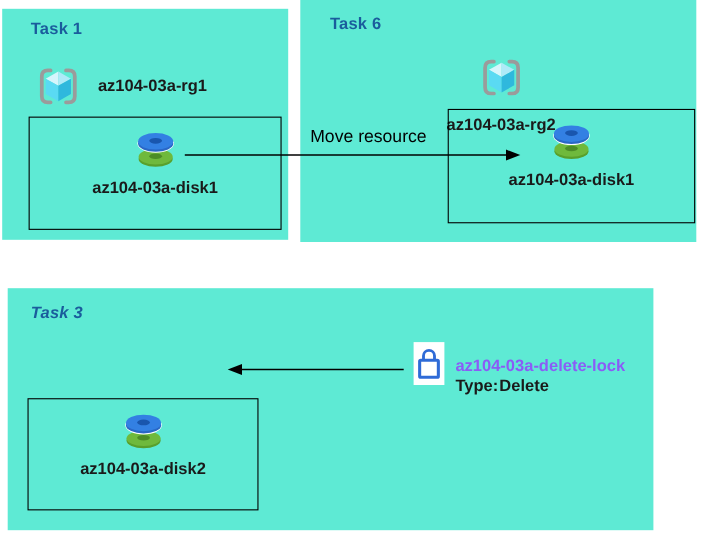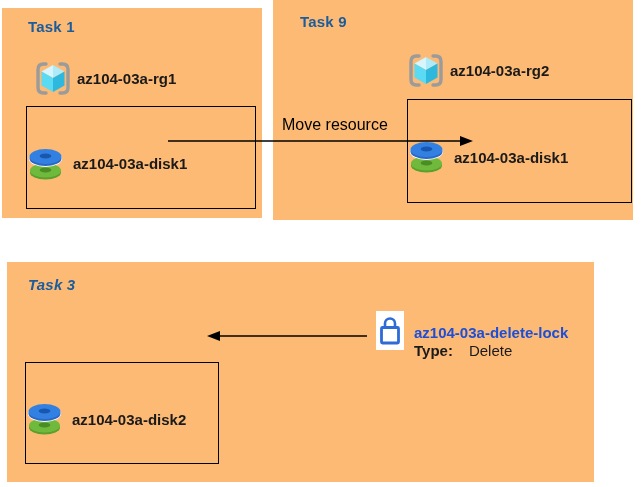--- a/index.html
+++ b/index.html
@@ -2,67 +2,67 @@
 <html><head>
 <meta charset="utf-8">
 <style>
   * { margin:0; padding:0; box-sizing:border-box; }
   html,body { background:#ffffff; }
   body { font-family:"Liberation Sans", sans-serif; }
   #canvas {
     position:relative; width:641px; height:487px; background:#ffffff;
     overflow:hidden;
   }
-  .panel { position:absolute; background:#fdba74; }
+  .panel { position:absolute; background:#5eead4; }
   #panel1 { left:2px;   top:8px;   width:260px; height:210px; }
   #panel2 { left:273px; top:0px;   width:360px; height:220px; }
   #panel3 { left:7px;   top:262px; width:587px; height:220px; }
 
   .task-title {
     position:absolute; font-size:15px; font-weight:700; color:#1A5C9C;
     letter-spacing:0.2px;
   }
   #panel1 .task-title { left:26px; top:10px; }
   #panel2 .task-title { left:27px; top:13px; }
   #panel3 .task-title { left:21px; top:14px;font-style:italic; }
 
-  .rg-row { position:absolute; display:flex; align-items:center; gap:4px; }
+  .rg-row { position:absolute; display:flex; align-items:center; gap:16px; }
   #panel1 .rg-row { left:31px;  top:52px; }
-  #panel2 .rg-row { left:133px; top:52px; }
+  #panel2 .rg-row { left:133px; top:52px;flex-direction:column; }
   #panel3 .rg-row { left:24px;  top:50px; }
   .rg-label { font-size:15px; font-weight:700; color:#1A1A1A; white-space:nowrap; }
 
   .resource-box {
     position:absolute; border:1.5px solid #000;
-    display:flex; flex-direction:row; align-items:center;
+    display:flex; flex-direction:column; align-items:center;
     padding-top:12px; gap:9px;
   }
   #panel1 .resource-box { left:24px;  top:98px;  width:230px; height:103px; }
   #panel2 .resource-box { left:134px; top:99px;  width:225px; height:104px; }
-  #panel3 .resource-box { left:18px;  top:100px; width:194px; height:102px; }
+  #panel3 .resource-box { left:18px;  top:100px; width:210px; height:102px; }
   .disk-label { font-size:15px; font-weight:700; color:#1A1A1A; white-space:nowrap; }
 
   .icon { display:inline-block; line-height:0; }
 
   .arrows { position:absolute; left:0; top:0; width:641px; height:487px; pointer-events:none; }
 
   .move-label {
     position:absolute; left:282px; top:116px;
     font-size:16px; font-weight:400; color:#000; white-space:nowrap;
   }
 
   .lock-bg {
     position:absolute; left:376px; top:311px; width:28px; height:39px;
     background:#ffffff; display:flex; align-items:center; justify-content:center;
   }
   .lock-text { position:absolute; left:414px; top:324px; }
-  .lock-name { font-size:15px; font-weight:700; color:#1d4ed8; line-height:18px; white-space:nowrap; }
+  .lock-name { font-size:15px; font-weight:700; color:#8b5cf6; line-height:18px; white-space:nowrap; }
   .lock-type { font-size:15px; color:#1A1A1A; line-height:18px; white-space:nowrap; }
   .lock-type .type-label { font-weight:700;margin-top:43px; }
-  .lock-type .type-value { font-weight:400; margin-left:16px; }
+  .lock-type .type-value { font-weight:700; margin-left:1px; }
 </style>
 </head>
 <body>
 
 <div id="canvas">
 
   <section class="panel" id="panel1">
     <div class="task-title">Task 1</div>
     <div class="rg-row">
       <span class="icon">
@@ -87,21 +87,21 @@
           <ellipse cx="18.5" cy="11.5" rx="16" ry="7.5" fill="#2A67C6"></ellipse>
           <ellipse cx="18.5" cy="9.5" rx="16" ry="7.5" fill="#3380E3"></ellipse>
           <ellipse cx="18.5" cy="9" rx="5.8" ry="2.6" fill="#1956AE"></ellipse>
         </svg>
       </span>
       <span class="disk-label">az104-03a-disk1</span>
     </div>
   </section>
 
   <section class="panel" id="panel2">
-    <div class="task-title">Task 9</div>
+    <div class="task-title">Task 6</div>
     <div class="rg-row">
       <span class="icon">
         <svg width="40" height="37" viewBox="0 0 40 37">
           <path d="M13 4 H10.5 Q5 4 5 9.5 V27.5 Q5 33 10.5 33 H13" fill="none" stroke="#9B9B9B" stroke-width="3.4" stroke-linecap="round"></path>
           <path d="M27 4 H29.5 Q35 4 35 9.5 V27.5 Q35 33 29.5 33 H27" fill="none" stroke="#9B9B9B" stroke-width="3.4" stroke-linecap="round"></path>
           <polygon points="20,5 8.5,11.5 20,18" fill="#D6F5FC"></polygon>
           <polygon points="20,5 31.5,11.5 20,18" fill="#AEEAF8"></polygon>
           <polygon points="8.5,11.5 20,18 20,32 8.5,25.5" fill="#5ADAF3"></polygon>
           <polygon points="31.5,11.5 20,18 20,32 31.5,25.5" fill="#2FB8DD"></polygon>
         </svg>

